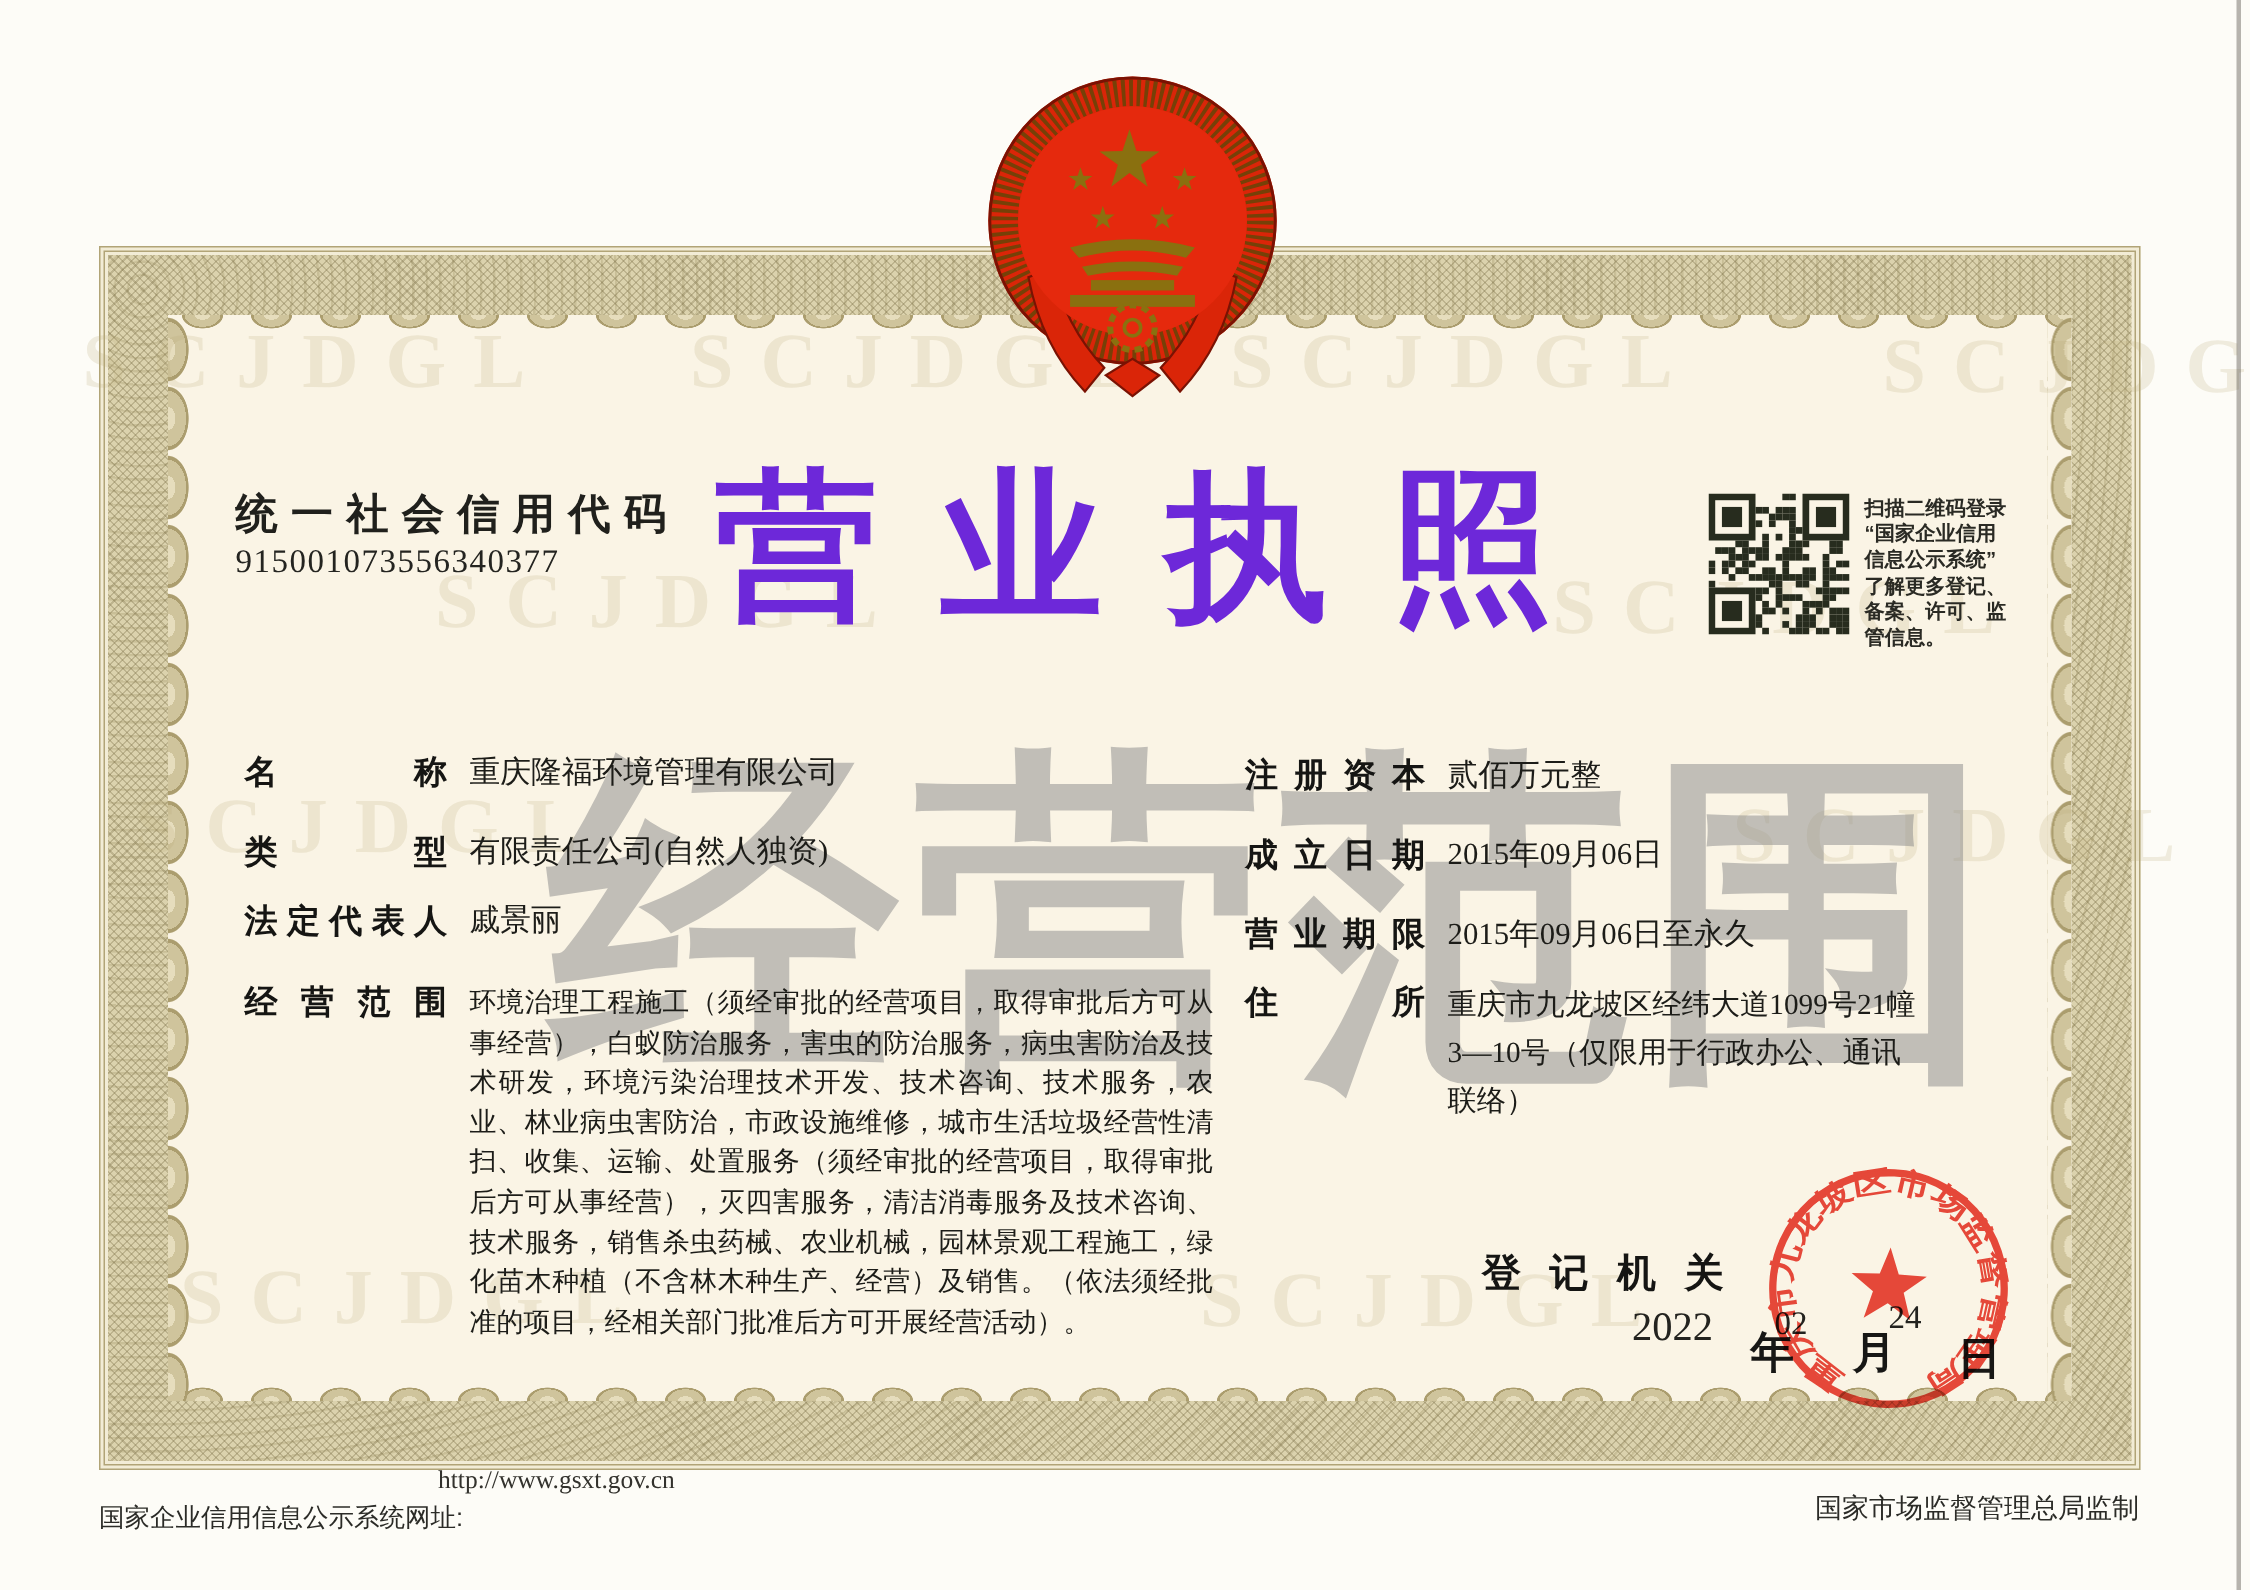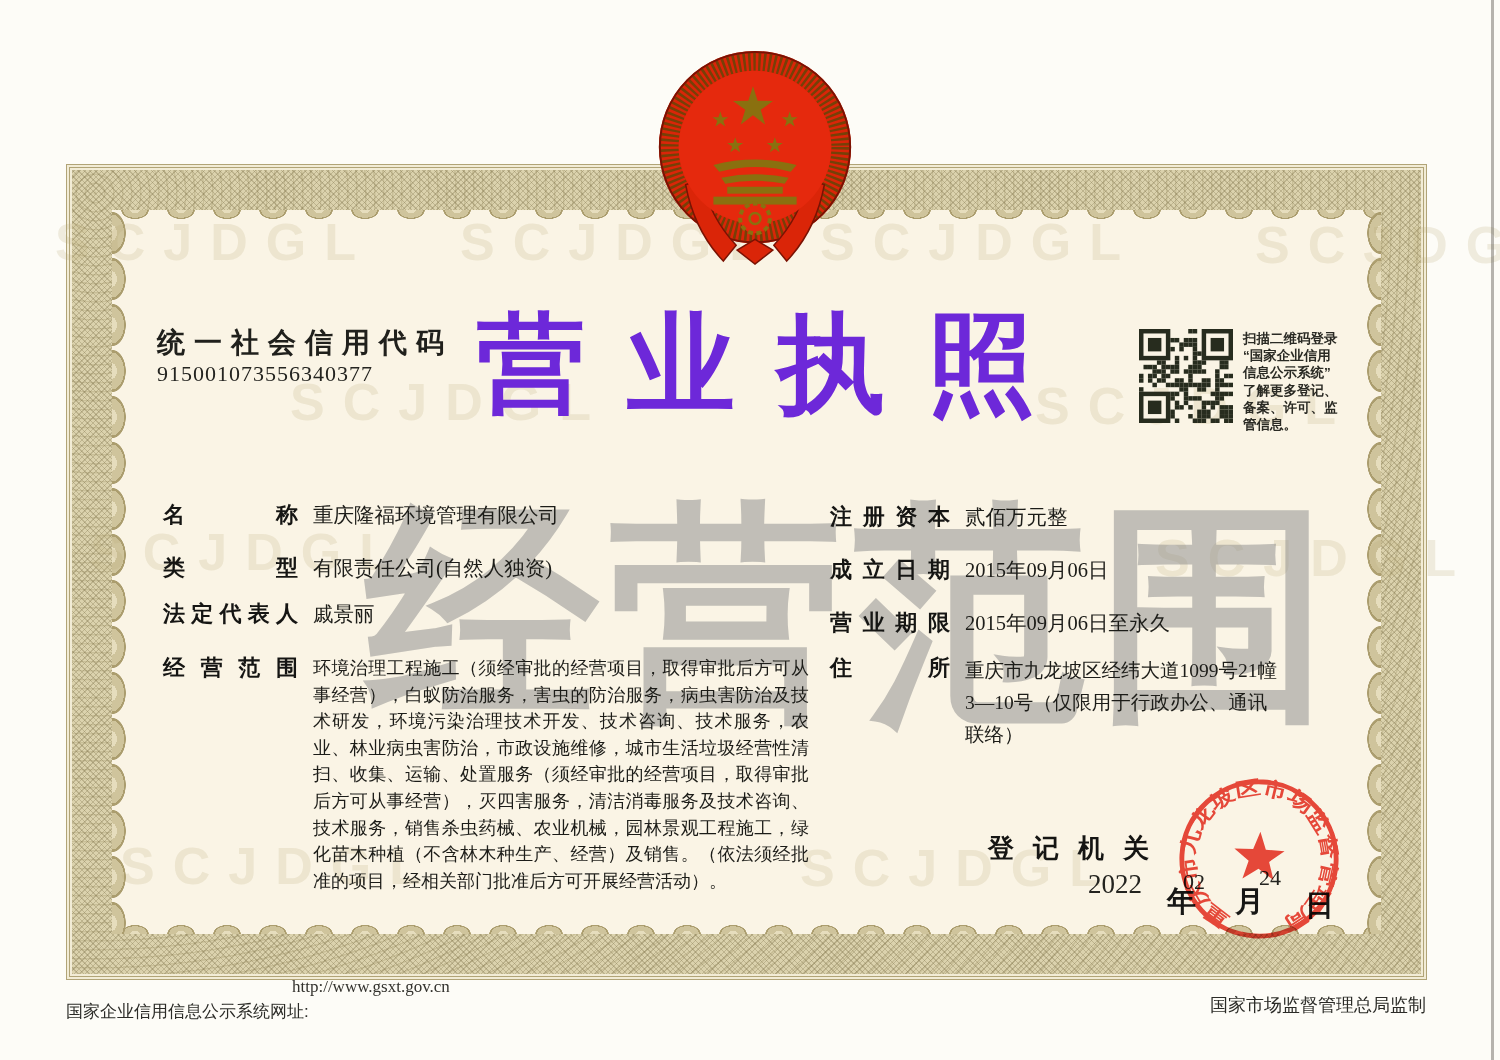--- a/index.html
+++ b/index.html
@@ -34,21 +34,21 @@
       radial-gradient(15px 23px at 0px 50%, #e6ddbd 0 5px, #cfc49c 5px 12px, #ab9d6e 12px 13.5px, rgba(0,0,0,0) 14px);
     background-size:16px 46px;background-repeat:repeat-y;}
   .sc-right{top:0;bottom:0;right:0;width:16px;
     background-image:
       radial-gradient(15px 23px at 16px 50%, #e6ddbd 0 5px, #cfc49c 5px 12px, #ab9d6e 12px 13.5px, rgba(0,0,0,0) 14px);
     background-size:16px 46px;background-repeat:repeat-y;}
   .scan-edge{position:absolute;left:1491px;top:0;bottom:0;width:3px;background:rgba(95,90,82,.45);z-index:5;}
 
   
   .ghost{position:absolute;z-index:1;font-weight:700;font-size:52px;letter-spacing:18px;
-    color:rgba(186,170,118,.20);font-family:Liberation Sans, sans-serif;}
+    color:rgba(186,170,118,.20);font-family:Liberation Serif, serif;}
   .watermark{position:absolute;left:366px;top:498px;z-index:1;
     font-size:232px;line-height:1;font-weight:700;letter-spacing:12px;
     color:#8a8a8a;opacity:.5;white-space:nowrap;}
   .content{position:absolute;inset:0;z-index:2;}
 
   
   .credit-label{position:absolute;left:157px;top:324px;font-size:28px;font-weight:700;
     letter-spacing:9px;color:#20201c;}
   .credit-code{position:absolute;left:157px;top:361px;font-size:22px;
     font-family:"Liberation Serif",serif;letter-spacing:1px;color:#242420;}

